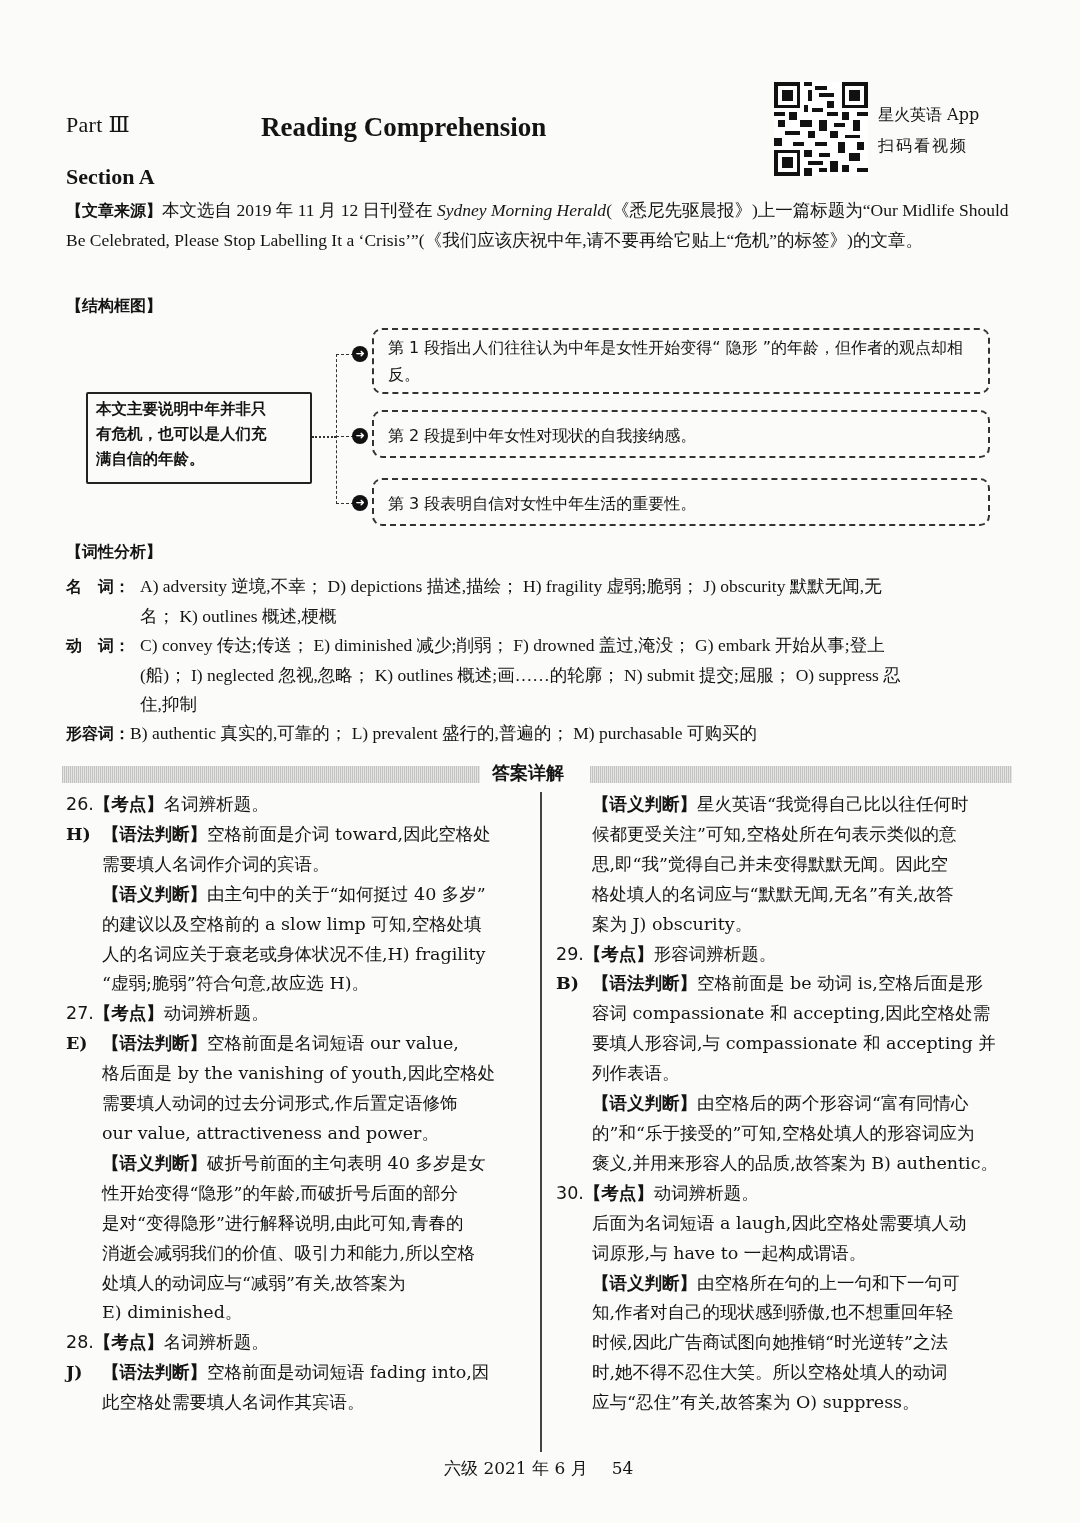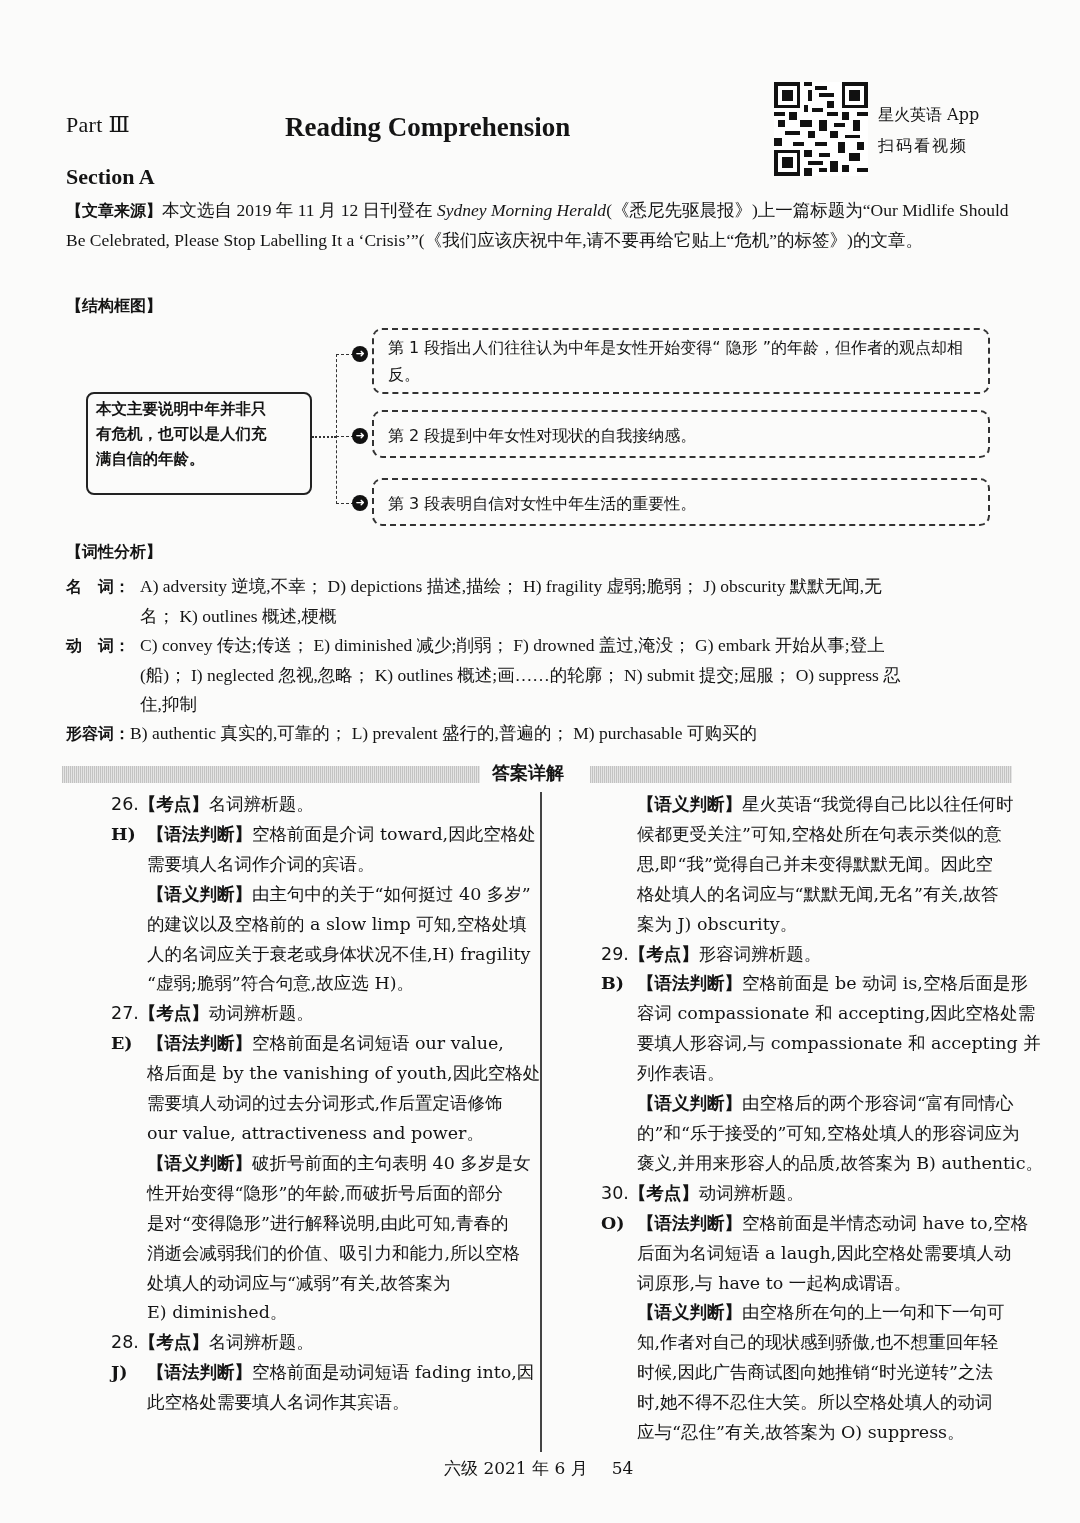--- a/index.html
+++ b/index.html
@@ -1,38 +1,38 @@
 <!DOCTYPE html>
 <html><head>
 <meta charset="utf-8">
 <style>
   * { box-sizing: border-box; margin: 0; padding: 0; }
   html, body { width: 1080px; height: 1523px; background: #fbfbfa; }
   body { position: relative; font-family: "Liberation Serif", "DejaVu Serif", serif; color: #141414; overflow: hidden; }
 
   .title-row { position: absolute; left: 66px; top: 112px; width: 640px; height: 40px; }
   .part { position: absolute; left: 0; top: 0; font-size: 22px; font-weight: normal; letter-spacing: 0.3px; }
-  .part-title { position: absolute; left: 195px; top: 0; font-size: 27px; font-weight: bold; margin-left: 24px; }
+  .part-title { position: absolute; left: 195px; top: 0; font-size: 27px; font-weight: bold; }
   .section { position: absolute; left: 66px; top: 164px; font-size: 22px; font-weight: bold; }
 
   .qr-wrap { position: absolute; left: 774px; top: 82px; width: 100px; height: 94px; }
   .qr { width: 94px; height: 94px; }
   .qr-text { position: absolute; left: 878px; font-size: 16px; font-family: "DejaVu Serif", serif; }
   .qr-text.l1 { top: 105px; }
   .qr-text.l2 { top: 136px; letter-spacing: 2px; }
 
   .para { position: absolute; left: 66px; width: 948px; font-size: 17.5px; line-height: 29.5px; font-family: "Liberation Serif", "DejaVu Sans", serif; }
   .bold { font-weight: bold; font-family: "DejaVu Sans", sans-serif; font-size: 16px; }
   .it { font-style: italic; }
 
   .src { top: 196px; }
   .struct-label { position: absolute; left: 66px; top: 296px; font-size: 16px; font-weight: bold; font-family: "DejaVu Sans", sans-serif; text-align: right; }
 
   
-  .main-box { position: absolute; left: 86px; top: 392px; width: 226px; height: 103px; border: 2px solid #222; border-radius: 8px; padding: 3px 8px; font-family: "DejaVu Sans", sans-serif; font-weight: bold; font-size: 15.5px; line-height: 25px; }
+  .main-box { position: absolute; left: 86px; top: 392px; width: 226px; height: 92px; border: 2px solid #222; border-radius: 2px; padding: 3px 8px; font-family: "DejaVu Sans", sans-serif; font-weight: bold; font-size: 15.5px; line-height: 25px; }
   .branch-v { position: absolute; left: 336px; top: 354px; width: 0; height: 150px; border-left: 1.5px dashed #333; }
   .branch-h { position: absolute; height: 0; border-top: 1.5px dashed #333; }
   .dot-line { position: absolute; left: 312px; top: 436px; width: 24px; height: 0; border-top: 2px dotted #333; }
   .arrow { position: absolute; width: 16px; height: 16px; border-radius: 50%; background: #111; color: #fff; font-size: 11px; line-height: 16px; text-align: center; font-family: "DejaVu Sans", sans-serif; }
   .sub-box { position: absolute; left: 372px; width: 618px; border: 2px dashed #333; border-radius: 10px; padding: 4px 14px; font-family: "DejaVu Sans", sans-serif; font-size: 16px; line-height: 27px; }
   .sb1 { top: 328px; height: 66px; }
   .sb2 { top: 410px; height: 48px; padding-top: 10px; }
   .sb3 { top: 478px; height: 48px; padding-top: 10px; }
 
   .pos-label { position: absolute; left: 66px; top: 542px; font-size: 16px; font-weight: bold; font-family: "DejaVu Sans", sans-serif; }
@@ -46,21 +46,21 @@
 
   
   .banner { position: absolute; left: 62px; top: 763px; width: 830px; height: 22px; }
   .banner .hatch { position: absolute; top: 3px; height: 17px; background: repeating-linear-gradient(90deg, #bdbdbd 0 1px, #e2e2e2 1px 2px), #d0d0d0; opacity: 0.9; }
   .banner .hl { left: 0; width: 418px; }
   .banner .hr { left: 528px; width: 422px; }
   .banner .bt { position: absolute; left: 430px; top: -2px; font-family: "DejaVu Sans", sans-serif; font-weight: bold; font-size: 18px; }
 
   .col-divider { position: absolute; left: 540px; top: 792px; width: 0; height: 660px; border-left: 2px solid #444; }
 
-  .col { position: absolute; font-size: 17.5px; line-height: 29.9px; font-family: "DejaVu Serif", serif; margin-left: 45px; }
+  .col { position: absolute; font-size: 17.5px; line-height: 29.9px; font-family: "DejaVu Serif", serif; }
   .col-left { left: 66px; top: 790px; width: 455px; }
   .col-right { left: 556px; top: 790px; width: 460px; }
   .ln { white-space: nowrap; }
   .ind { padding-left: 36px; }
   .kp { font-family: "DejaVu Sans", sans-serif; font-weight: bold; }
   .qnum { font-family: "DejaVu Sans", sans-serif; }
   .ansl { font-weight: bold; display: inline-block; width: 36px; }
 
   .footer { position: absolute; left: 444px; top: 1457px; font-size: 17px; font-family: "DejaVu Serif", serif; }
   .footer .pg { margin-left: 24px; }
@@ -212,21 +212,20 @@
   <div class="ln"><span class="qnum">29.</span><span class="kp">【考点】</span><span>形容词辨析题。</span></div>
   <div class="ln"><span class="ansl">B)</span><span class="kp">【语法判断】</span><span>空格前面是 be 动词 is,空格后面是形</span></div>
   <div class="ln ind">容词 compassionate 和 accepting,因此空格处需</div>
   <div class="ln ind">要填人形容词,与 compassionate 和 accepting 并</div>
   <div class="ln ind">列作表语。</div>
   <div class="ln ind"><span class="kp">【语义判断】</span><span>由空格后的两个形容词“富有同情心</span></div>
   <div class="ln ind">的”和“乐于接受的”可知,空格处填人的形容词应为</div>
   <div class="ln ind">褒义,并用来形容人的品质,故答案为 B) authentic。</div>
 
   <div class="ln"><span class="qnum">30.</span><span class="kp">【考点】</span><span>动词辨析题。</span></div>
-  <div class="ln"><span class="ansl">O)</span><span class="kp">【语法判断】</span><span>空格前面是半情态动词 have to,空格</span></div>
   <div class="ln ind">后面为名词短语 a laugh,因此空格处需要填人动</div>
   <div class="ln ind">词原形,与 have to 一起构成谓语。</div>
   <div class="ln ind"><span class="kp">【语义判断】</span><span>由空格所在句的上一句和下一句可</span></div>
   <div class="ln ind">知,作者对自己的现状感到骄傲,也不想重回年轻</div>
   <div class="ln ind">时候,因此广告商试图向她推销“时光逆转”之法</div>
   <div class="ln ind">时,她不得不忍住大笑。所以空格处填人的动词</div>
   <div class="ln ind">应与“忍住”有关,故答案为 O) suppress。</div>
 </div>
 
 <div class="footer">

